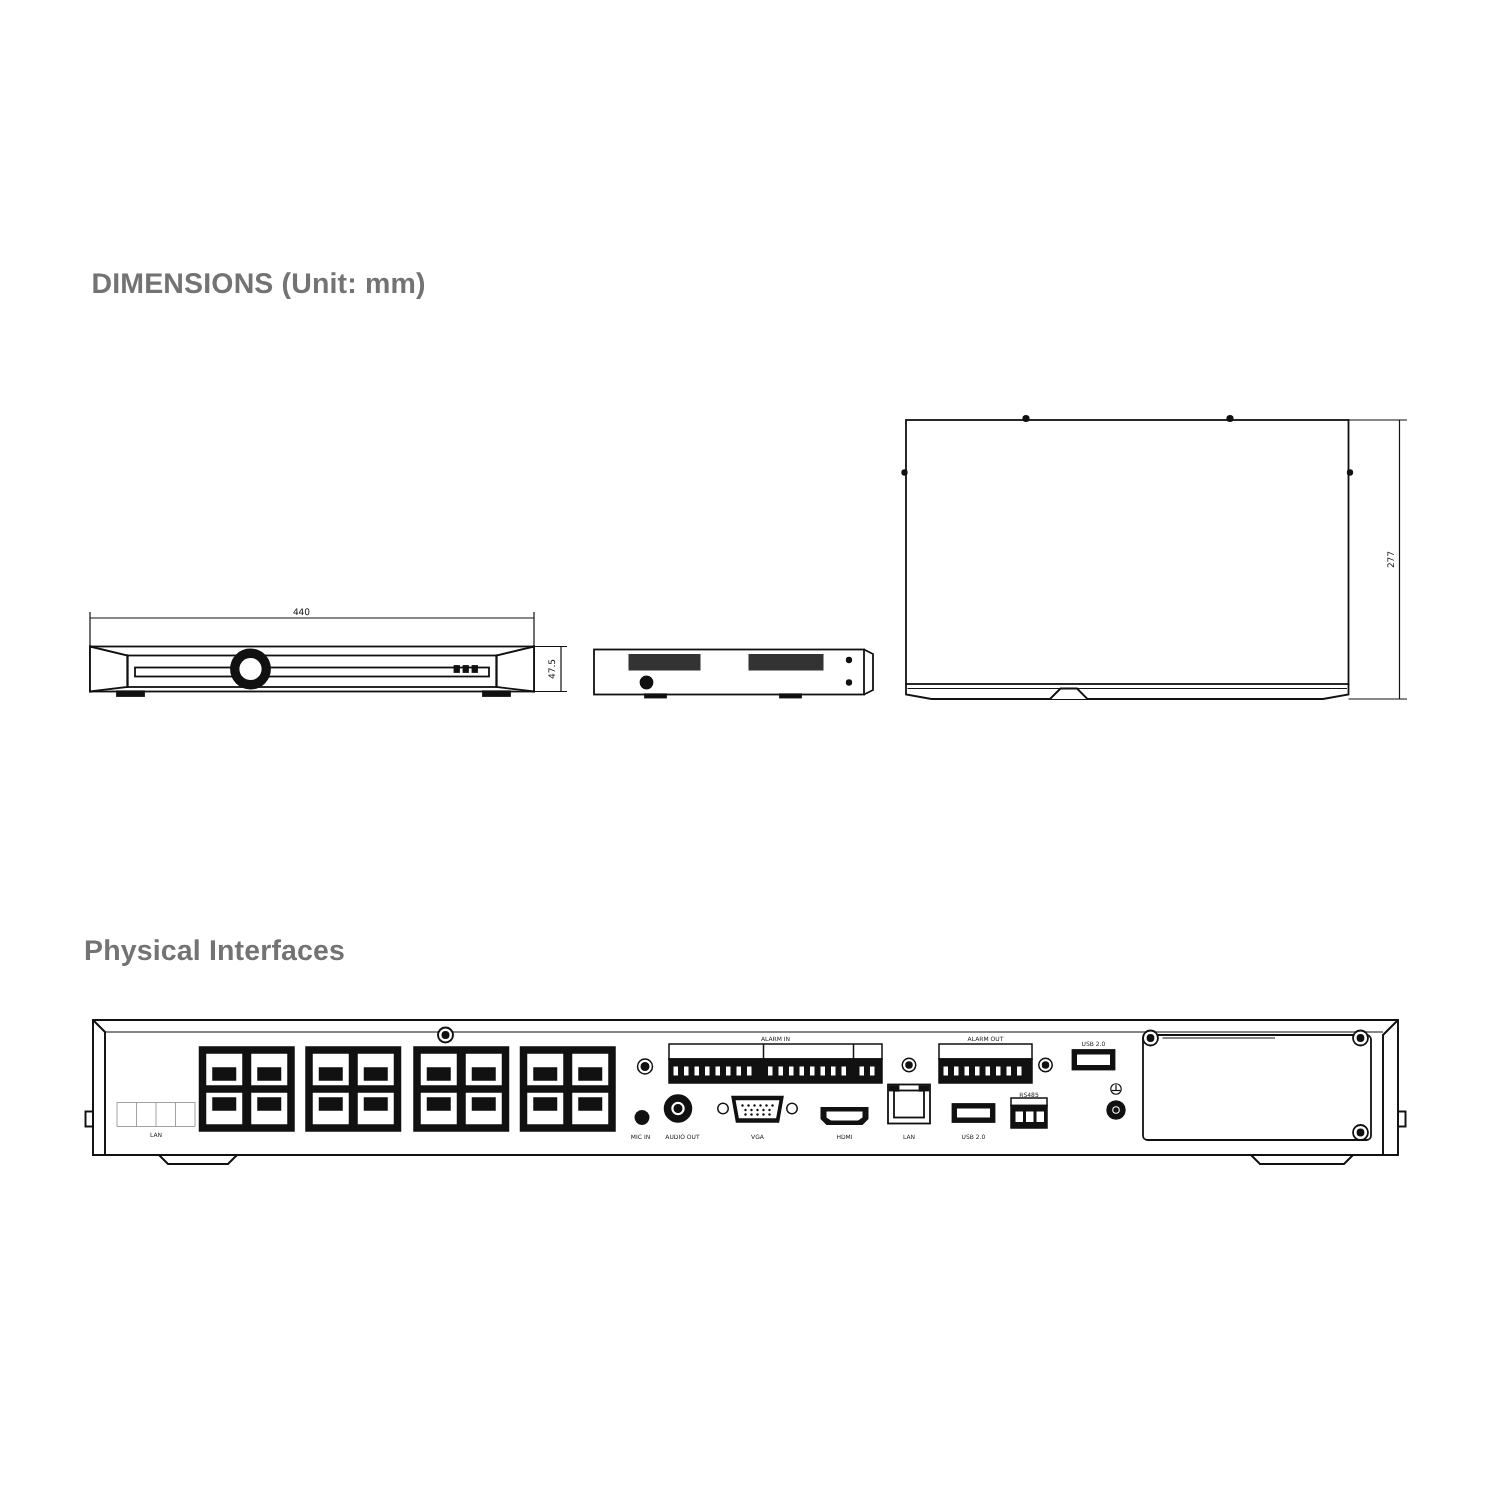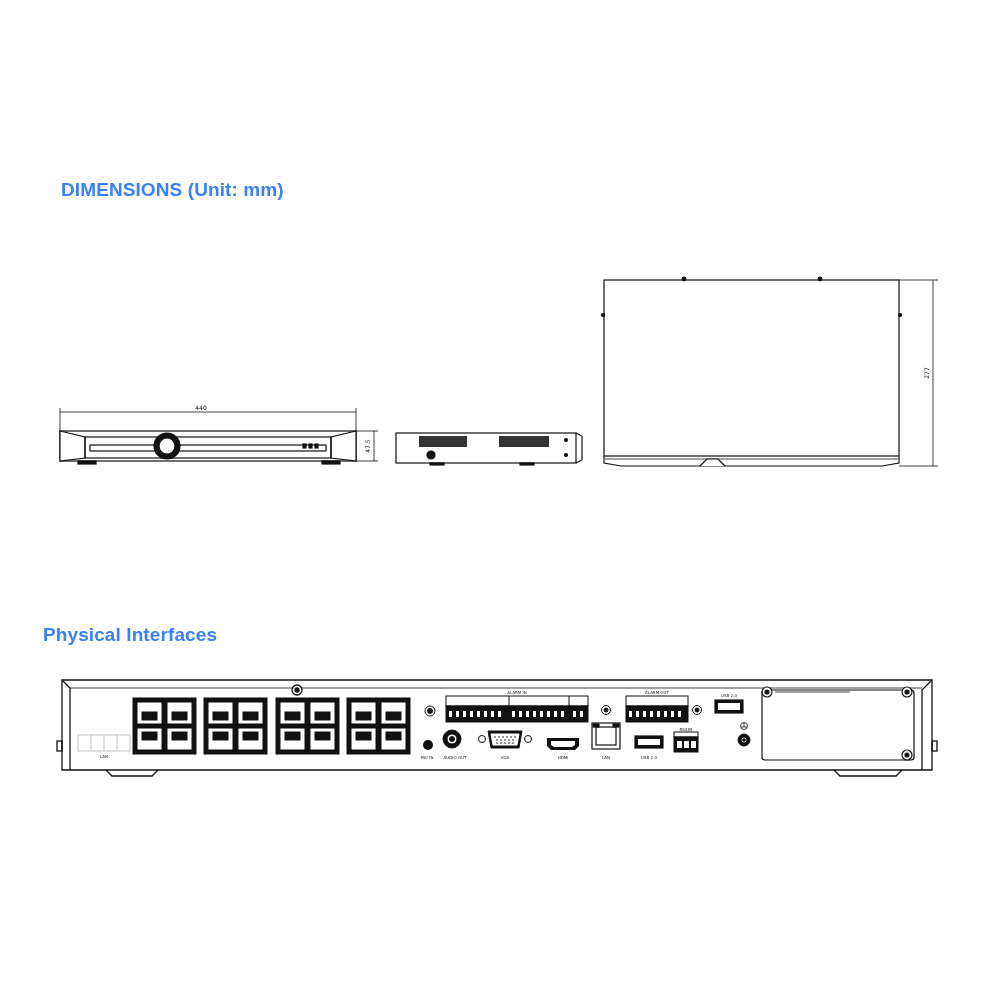--- a/index.html
+++ b/index.html
@@ -1,27 +1,27 @@
 <!DOCTYPE html>
 <html><head>
   <meta charset="utf-8">
   <style>
     html, body { margin: 0; padding: 0; background: #ffffff; }
     body { width: 1000px; height: 1000px; position: relative; overflow: hidden;
            font-family: "Liberation Sans", "DejaVu Sans", sans-serif; color: #111; }
-    .heading { position: absolute; font-weight: bold; font-size: 19px; letter-spacing: 0.1px; color: #3b82f6; }
+    .heading { position: absolute; font-weight: bold; font-size: 19px; letter-spacing: 0.1px; color: #737373; }
     svg { position: absolute; left: 0; top: 0; }
     .tiny { font-family: "DejaVu Sans", sans-serif; font-size: 4px; fill: #222; }
     .dim { font-family: "DejaVu Sans", sans-serif; font-size: 6px; fill: #111; }
   </style>
 </head>
 <body>
 
 <div class="heading" style="left:61px; top:179px;">DIMENSIONS  (Unit: mm)</div>
-<div class="heading" style="left:43px; top:624px;">Physical Interfaces</div>
+<div class="heading" style="left:56px; top:624px;">Physical Interfaces</div>
 
 <svg width="1000" height="1000" viewBox="0 0 1000 1000">
 
   <g stroke="#111" fill="none" stroke-width="1.2">
 
     <line x1="60" y1="412" x2="356" y2="412" stroke-width="0.8"></line>
     <line x1="60" y1="408" x2="60" y2="432" stroke-width="0.8"></line>
     <line x1="356" y1="408" x2="356" y2="432" stroke-width="0.8"></line>
 
     <rect x="60" y="431" width="296" height="30"></rect>

